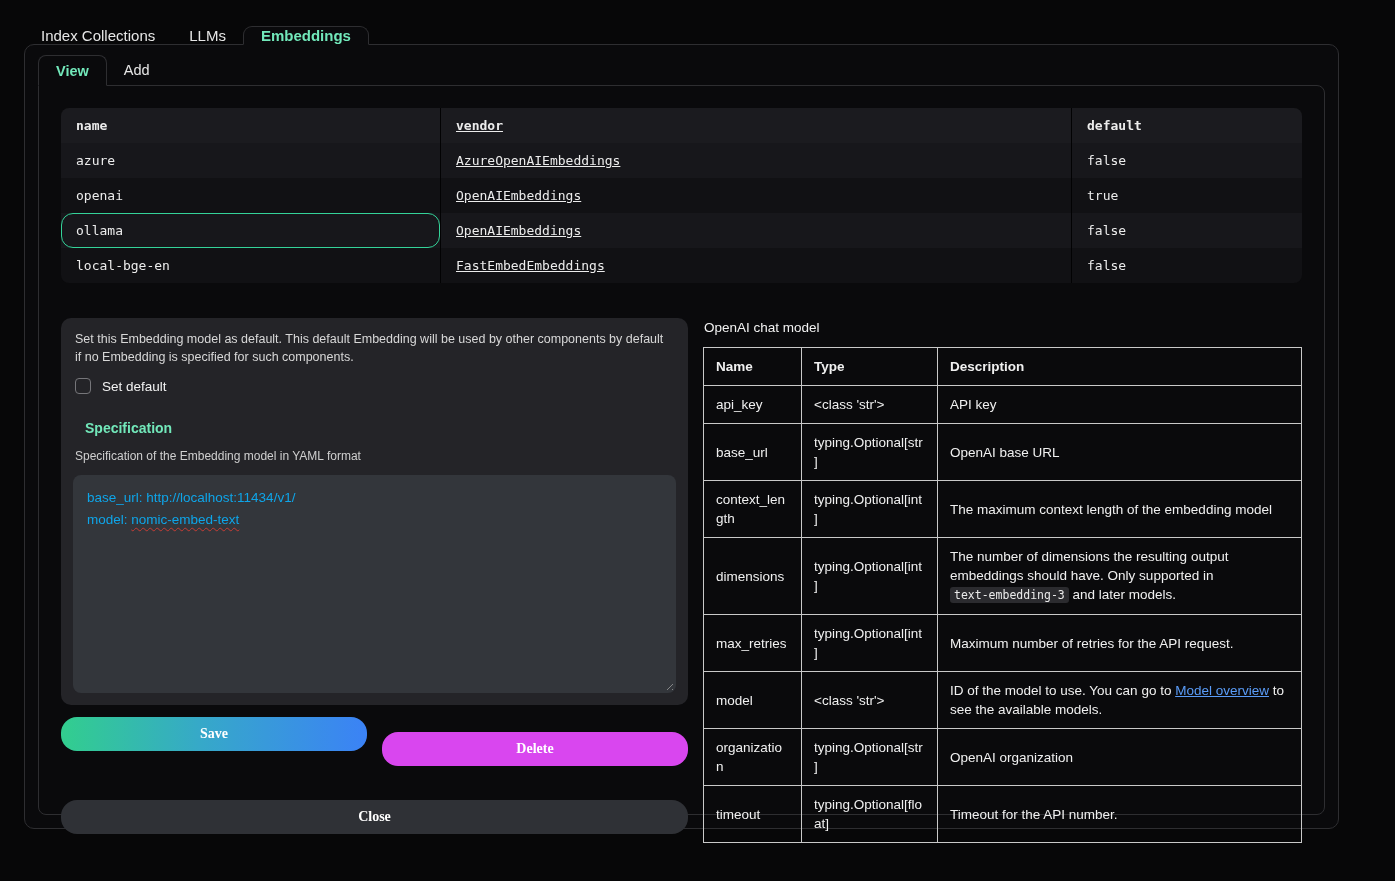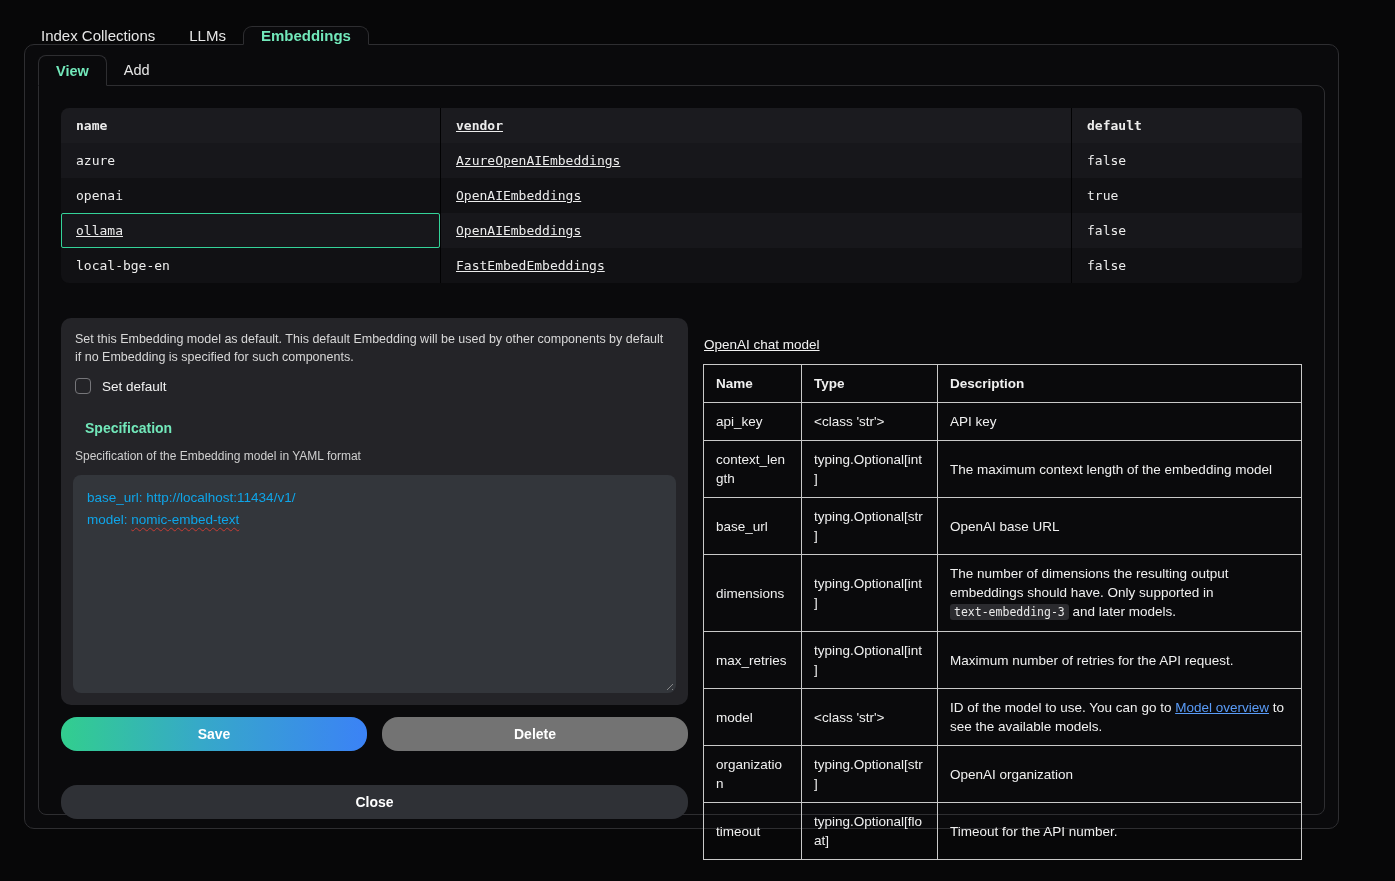--- a/index.html
+++ b/index.html
@@ -40,21 +40,21 @@
     font-family:"DejaVu Sans Mono", monospace;font-size:13px;color:#ececec;
   }
   .et-row{display:flex;height:35px;}
   .et-row.header{background:#1b1b1f;font-weight:bold;}
   .et-body .et-row:nth-child(odd){background:#17171b;}
   .et-body .et-row:nth-child(even){background:#111114;}
   .et-cell{display:flex;align-items:center;box-sizing:border-box;padding-left:15px;height:100%;}
   .c-name{width:379px;}
   .c-vendor{width:631px;border-left:1px solid #020203;text-decoration:underline;}
   .c-default{flex:1;border-left:1px solid #020203;}
-  .et-row .c-name.selected{outline:1px solid #34d399;outline-offset:-1px;border-radius:2px;text-decoration:underline;}
+  .et-row .c-name.selected{outline:1px solid #34d399;outline-offset:-1px;border-radius:12px;}
   
   .content-cols{display:flex;gap:15px;margin-top:35px;}
   .left-col{width:627px;flex:none;}
   .right-col{flex:1;min-width:0;}
   
   .panel{background:#242428;border-radius:10px;padding:12px;box-sizing:border-box;}
   .default-desc{font-size:12.5px;line-height:18px;color:#d8d8d8;margin:0 2px 0 2px;max-width:596px;}
   .checkbox-row{display:flex;align-items:center;gap:11px;margin:12px 0 0 2px;cursor:pointer;}
   .checkbox-box{width:16px;height:16px;border:1.5px solid #76767a;border-radius:4px;background:transparent;box-sizing:border-box;}
   .checkbox-label{font-size:13.5px;color:#f2f2f2;}
@@ -71,28 +71,28 @@
   }
   .resize-handle{
     position:absolute;right:3px;bottom:3px;width:10px;height:10px;
     background:repeating-linear-gradient(135deg,transparent 0 2.5px,#9a9a9a 2.5px 3.5px);
     clip-path:polygon(100% 0,100% 100%,0 100%);opacity:.8;
   }
   
   .btn-row{display:flex;gap:15px;margin-top:12px;}
   .btn{
     border:none;height:34px;border-radius:16px;color:#fff;
-    font-family:Liberation Sans, sans-serif;font-size:14px;font-weight:bold;cursor:pointer;
+    font-family:Liberation Serif, serif;font-size:14px;font-weight:bold;cursor:pointer;
     display:flex;align-items:center;justify-content:center;
   }
   .btn-save{flex:1;background:linear-gradient(90deg,#32ce8e 0%,#36a9c8 45%,#3b82f6 100%);}
-  .btn-delete{flex:1;background:#737373;}
+  .btn-delete{flex:1;background:#d946ef;margin-top:15px;}
   .btn-close{width:100%;margin-top:34px;background:#2f3136;}
   
-  .details-title{font-size:13.5px;color:#f2f2f2;margin:19px 0 12px 1px;text-decoration:underline;}
+  .details-title{font-size:13.5px;color:#f2f2f2;margin:2px 0 12px 1px;}
   table.dtable{border-collapse:collapse;width:100%;font-size:13.5px;color:#f0f0f0;table-layout:fixed;}
   .dtable th,.dtable td{
     border:1px solid #c9c9c9;padding:9px 12px;text-align:left;vertical-align:middle;
     line-height:19px;overflow-wrap:break-word;
   }
   .dtable th{font-weight:bold;}
   .dtable .col-name{width:98px;}
   .dtable .col-type{width:136px;}
   .dtable code{
     font-family:"DejaVu Sans Mono",monospace;font-size:11.5px;
@@ -185,28 +185,28 @@
               <th>Description</th>
             </tr>
           </thead>
           <tbody>
               <tr>
                 <td>api_key</td>
                 <td>&lt;class 'str'&gt;</td>
                 <td><span>API key</span></td>
               </tr>
               <tr>
+                <td>base_url</td>
+                <td>typing.Optional[str]</td>
+                <td><span>OpenAI base URL</span></td>
+              </tr>
+              <tr>
                 <td>context_length</td>
                 <td>typing.Optional[int]</td>
                 <td><span>The maximum context length of the embedding model</span></td>
-              </tr>
-              <tr>
-                <td>base_url</td>
-                <td>typing.Optional[str]</td>
-                <td><span>OpenAI base URL</span></td>
               </tr>
               <tr>
                 <td>dimensions</td>
                 <td>typing.Optional[int]</td>
                 <td><span>The number of dimensions the resulting output embeddings should have. Only supported in </span><code>text-embedding-3</code><span> and later models.</span></td>
               </tr>
               <tr>
                 <td>max_retries</td>
                 <td>typing.Optional[int]</td>
                 <td><span>Maximum number of retries for the API request.</span></td>

